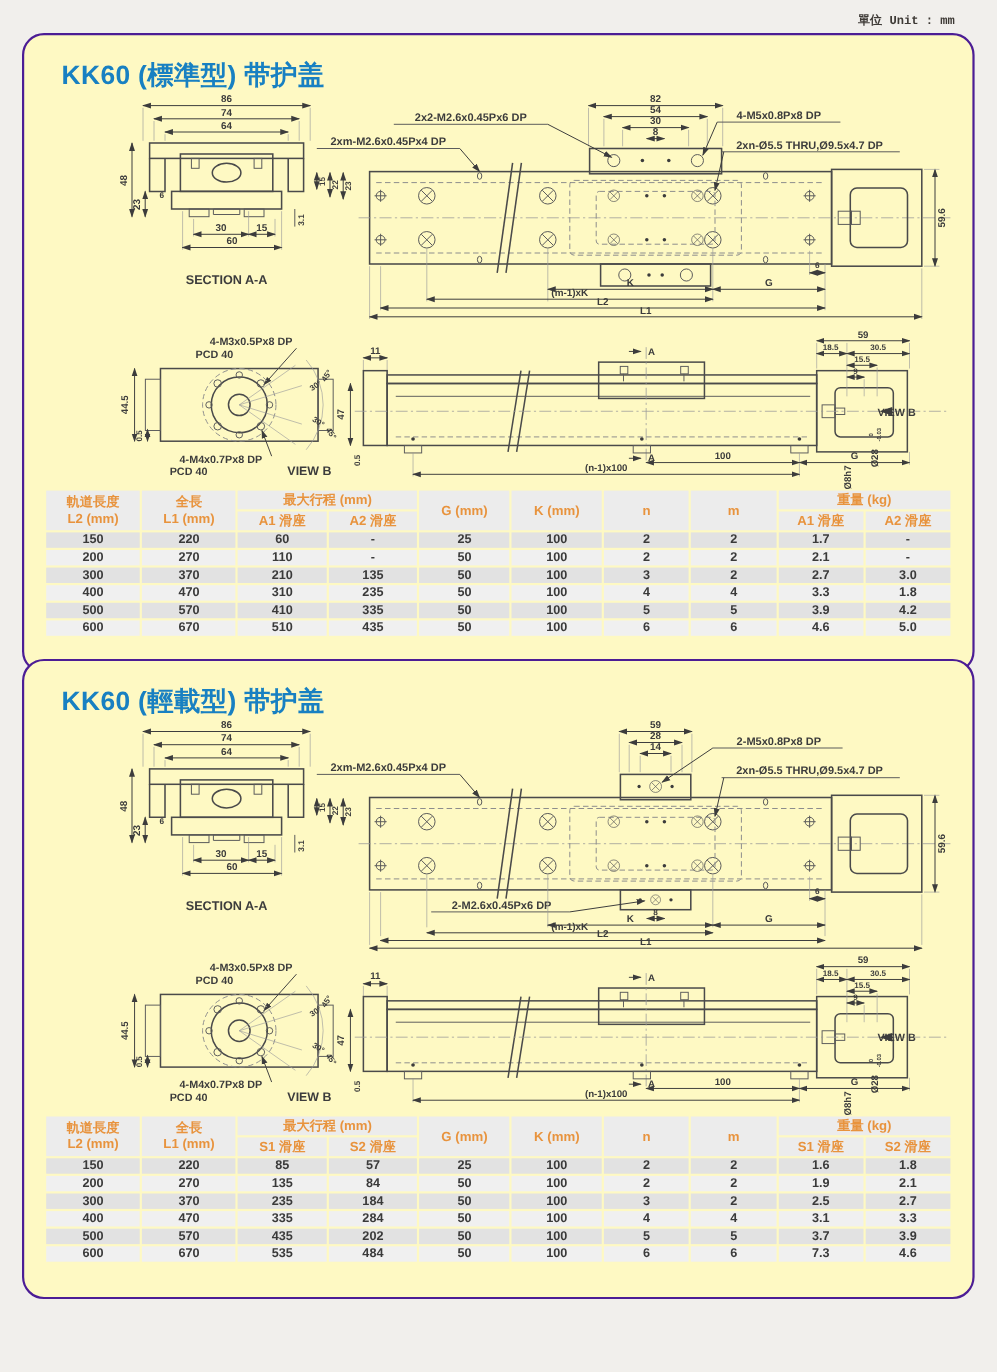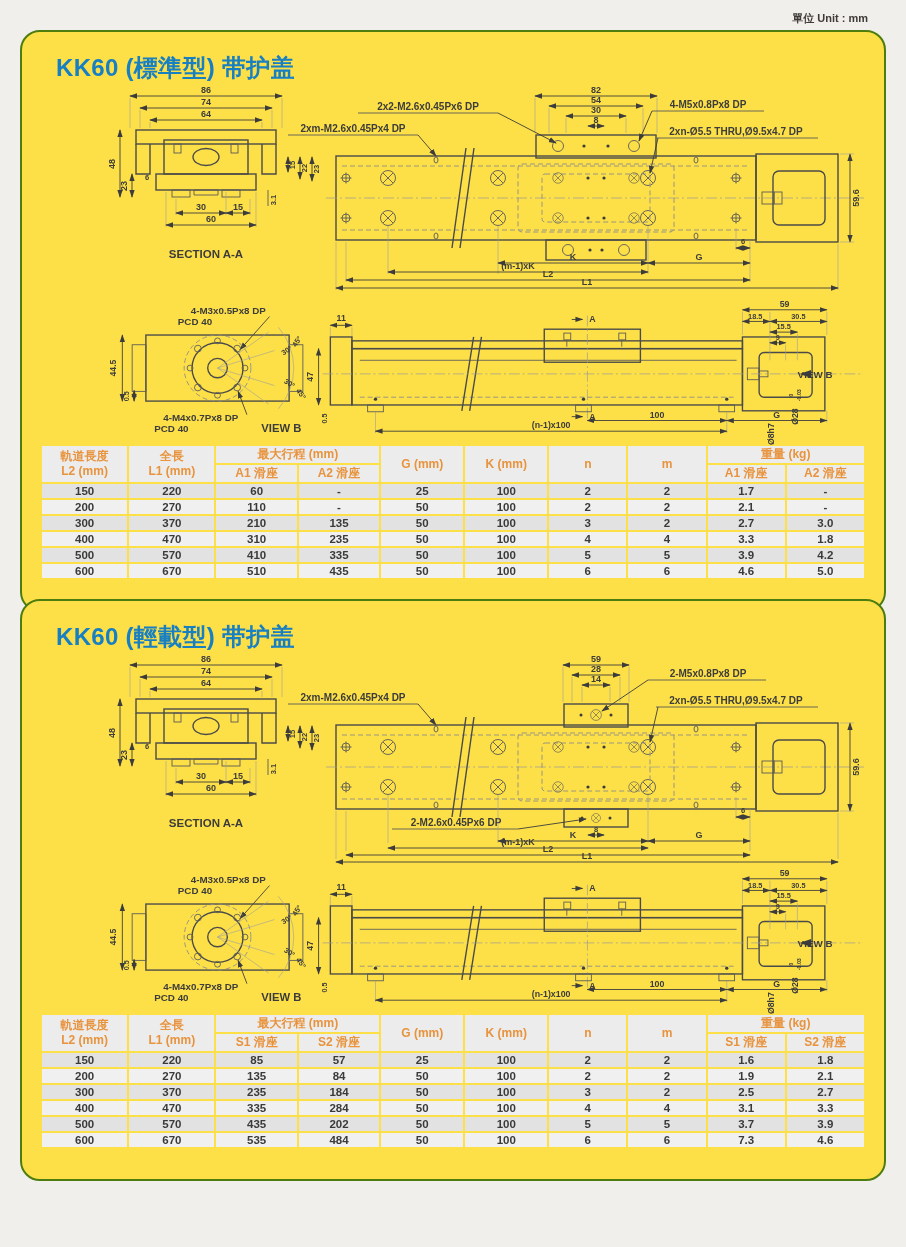--- a/index.html
+++ b/index.html
@@ -1,22 +1,22 @@
 <!DOCTYPE html>
 <html style="--title-blue: #1880C2; --accent-orange: #E8933D; --panel-border: #474039;"><head>
 <meta charset="utf-8">
 <style>
   :root{ --title-blue:#1880C2; --accent-orange:#E8933D; }
   html,body{margin:0;padding:0;}
   body{width:906px;height:1247px;position:relative;background:#f1efec;
        font-family:"Liberation Sans",sans-serif;}
-  .unit{position:absolute;right:38px;font-weight:bold;font-size:11px;color:#3e3a36;}
+  .unit{position:absolute;right:38px;font-weight:bold;font-size:11px;color:#3e3a36;font-family:Liberation Mono, monospace;}
   .u1{top:11px}.u2{top:618px}
-  .panel{position:absolute;left:20px;width:862px;height:578px;background:#fde047;
-         border:2px solid #4d7c0f;border-radius:20px;}
+  .panel{position:absolute;left:20px;width:862px;height:578px;background:#fef9c3;
+         border:2px solid #4c1d95;border-radius:20px;}
   .pn1{top:30px}.pn2{top:599px}
   .title{position:absolute;left:34px;top:20px;font-weight:bold;font-size:24px;
          color:var(--title-blue);letter-spacing:.3px;}
   .draw{position:absolute;left:14px;}
   .da{top:48px;width:834px;height:218px}
   .db{top:270px;width:834px;height:136px}
   svg{display:block;width:100%;height:100%;overflow:visible}
   .ol{fill:none;stroke:#4a4a4a;stroke-width:1.4}
   .dl{fill:none;stroke:#5a5a5a;stroke-width:.9}
   .tl{fill:none;stroke:#9d9d9d;stroke-width:.6}

